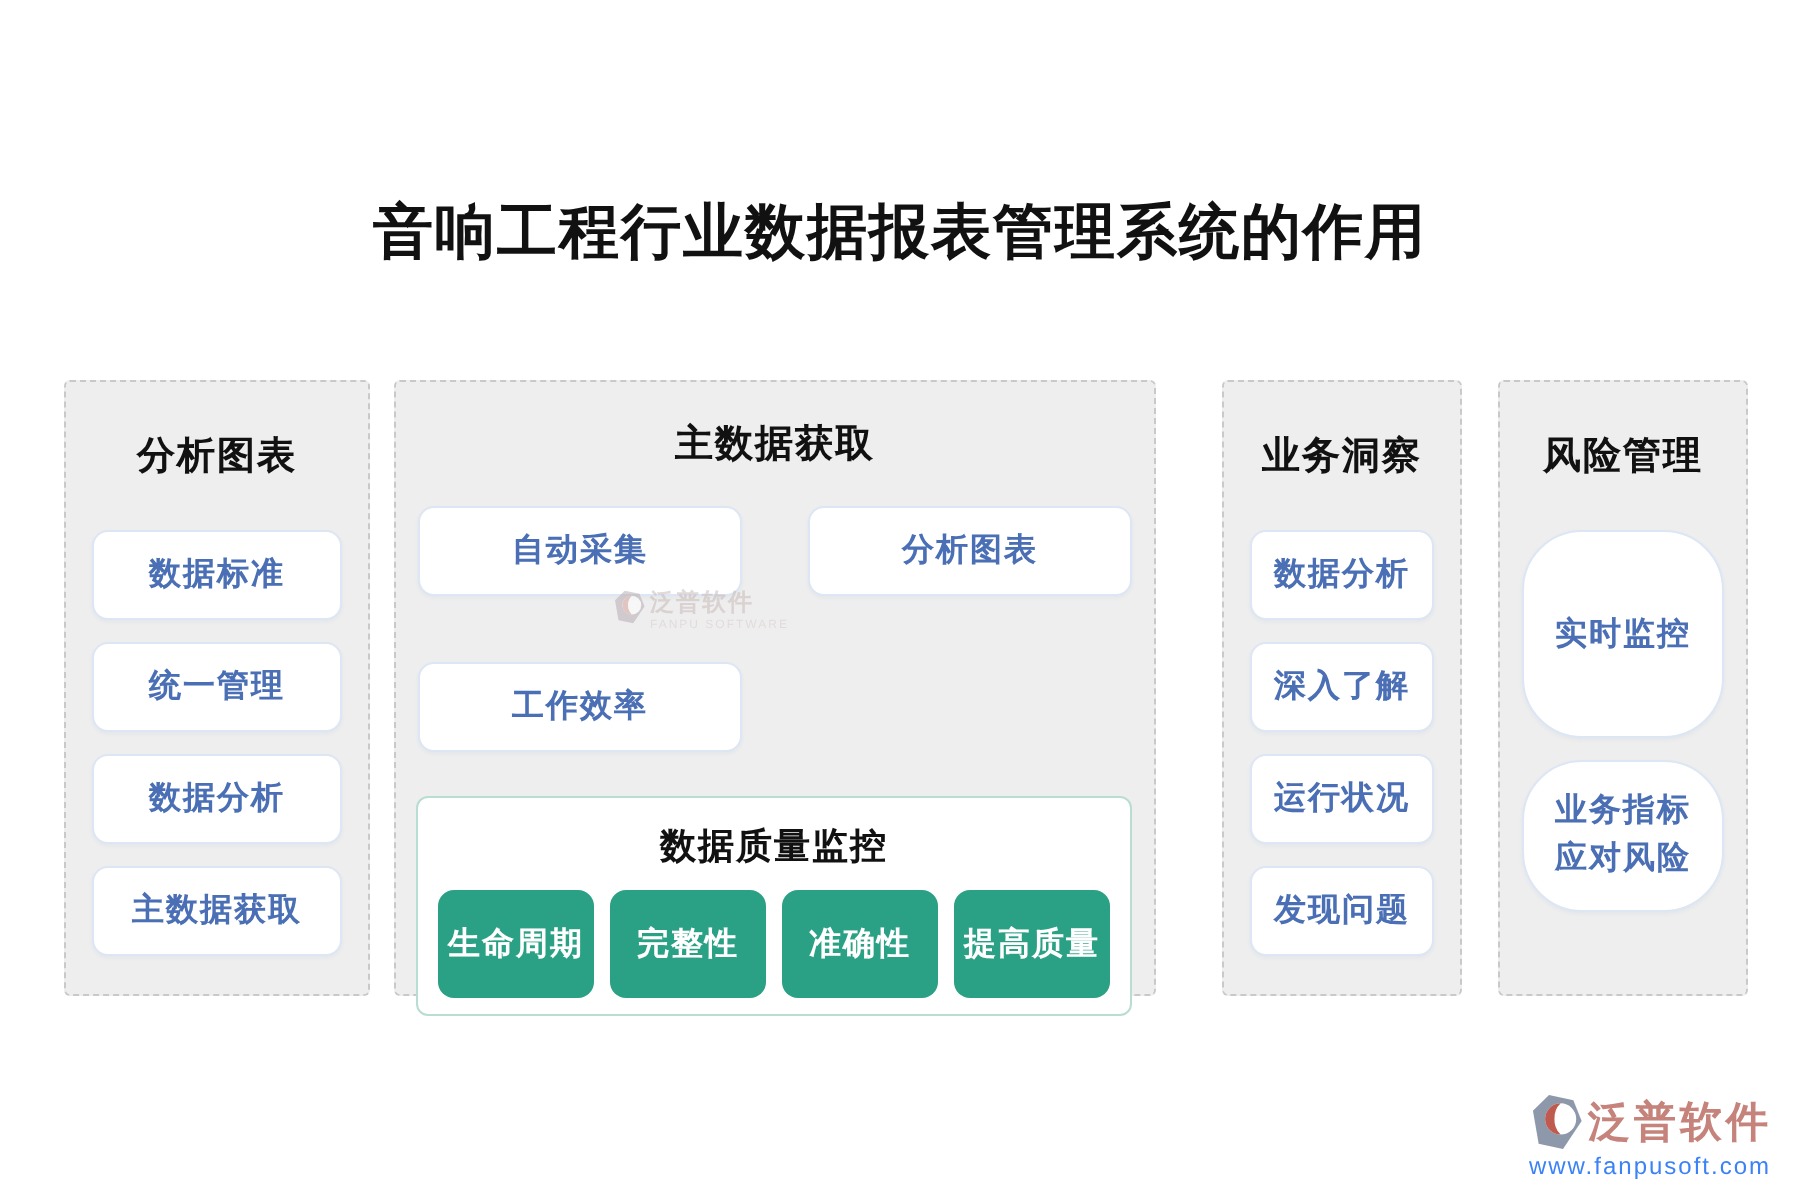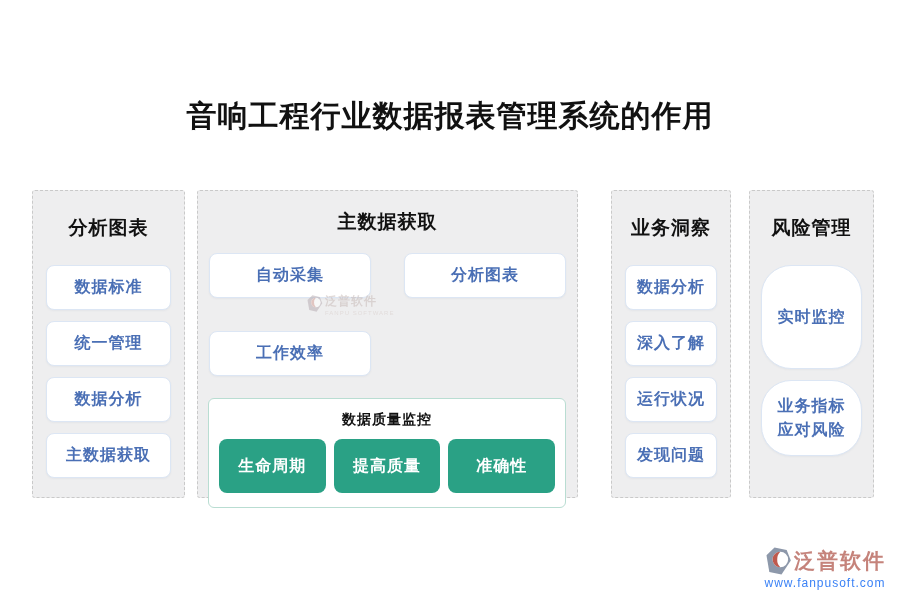--- a/index.html
+++ b/index.html
@@ -52,21 +52,21 @@
     column-gap: 6px; row-gap: 12px; padding: 0 11px; gap: 33px;
   }
   .grid2 .card { height: 45px; }
 
   .subpanel {
     margin: 22px 11px 0 10px; height: 110px; box-sizing: border-box;
     background: #ffffff; border: 1px solid #b9ddd2; border-radius: 6px;
   }
   .subpanel-header {
     padding-top: 12px; text-align: center;
-    font-size: 14px; font-weight: 700; color: #111111; letter-spacing: 1px;
+    font-size: 18px; font-weight: 700; color: #111111; letter-spacing: 1px;
   }
   .tags { display: flex; gap: 8px; padding: 10px 10px 0 10px; }
   .tag {
     flex: 1; height: 54px; background: #2aa185; border-radius: 8px;
     display: flex; align-items: center; justify-content: center;
     color: #ffffff; font-size: 16px; font-weight: 700; letter-spacing: 1px;
   }
 
   
   .watermark {
@@ -110,22 +110,23 @@
     <div class="col-header">主数据获取</div>
     <div class="grid2">
       <div class="card">自动采集</div>
       <div class="card">分析图表</div>
       <div class="card">工作效率</div>
     </div>
     <div class="subpanel">
       <div class="subpanel-header">数据质量监控</div>
       <div class="tags">
         <div class="tag">生命周期</div>
+        <div class="tag">完整性</div>
+        <div class="tag">准确性</div>
         <div class="tag">提高质量</div>
-        <div class="tag">准确性</div>
       </div>
     </div>
   </section>
 
   <section class="col col3">
     <div class="col-header">业务洞察</div>
     <div class="card">数据分析</div>
     <div class="card">深入了解</div>
     <div class="card">运行状况</div>
     <div class="card">发现问题</div>

